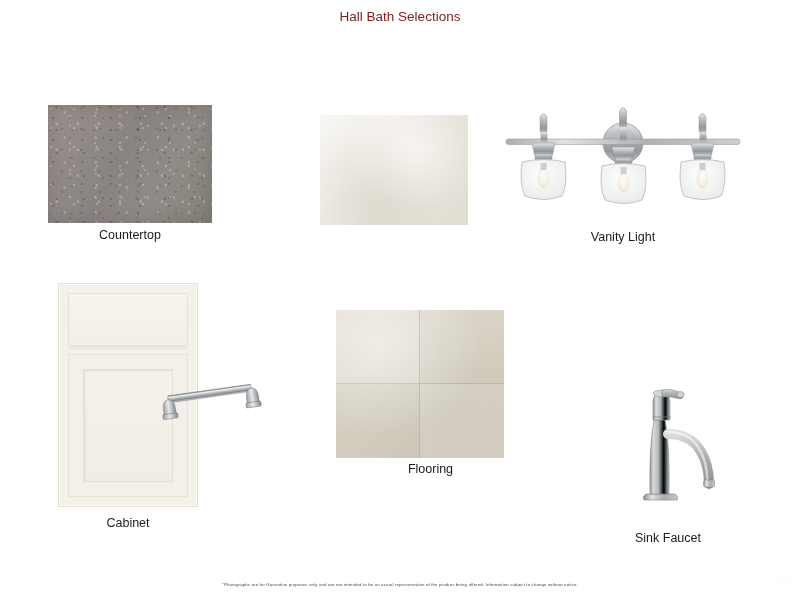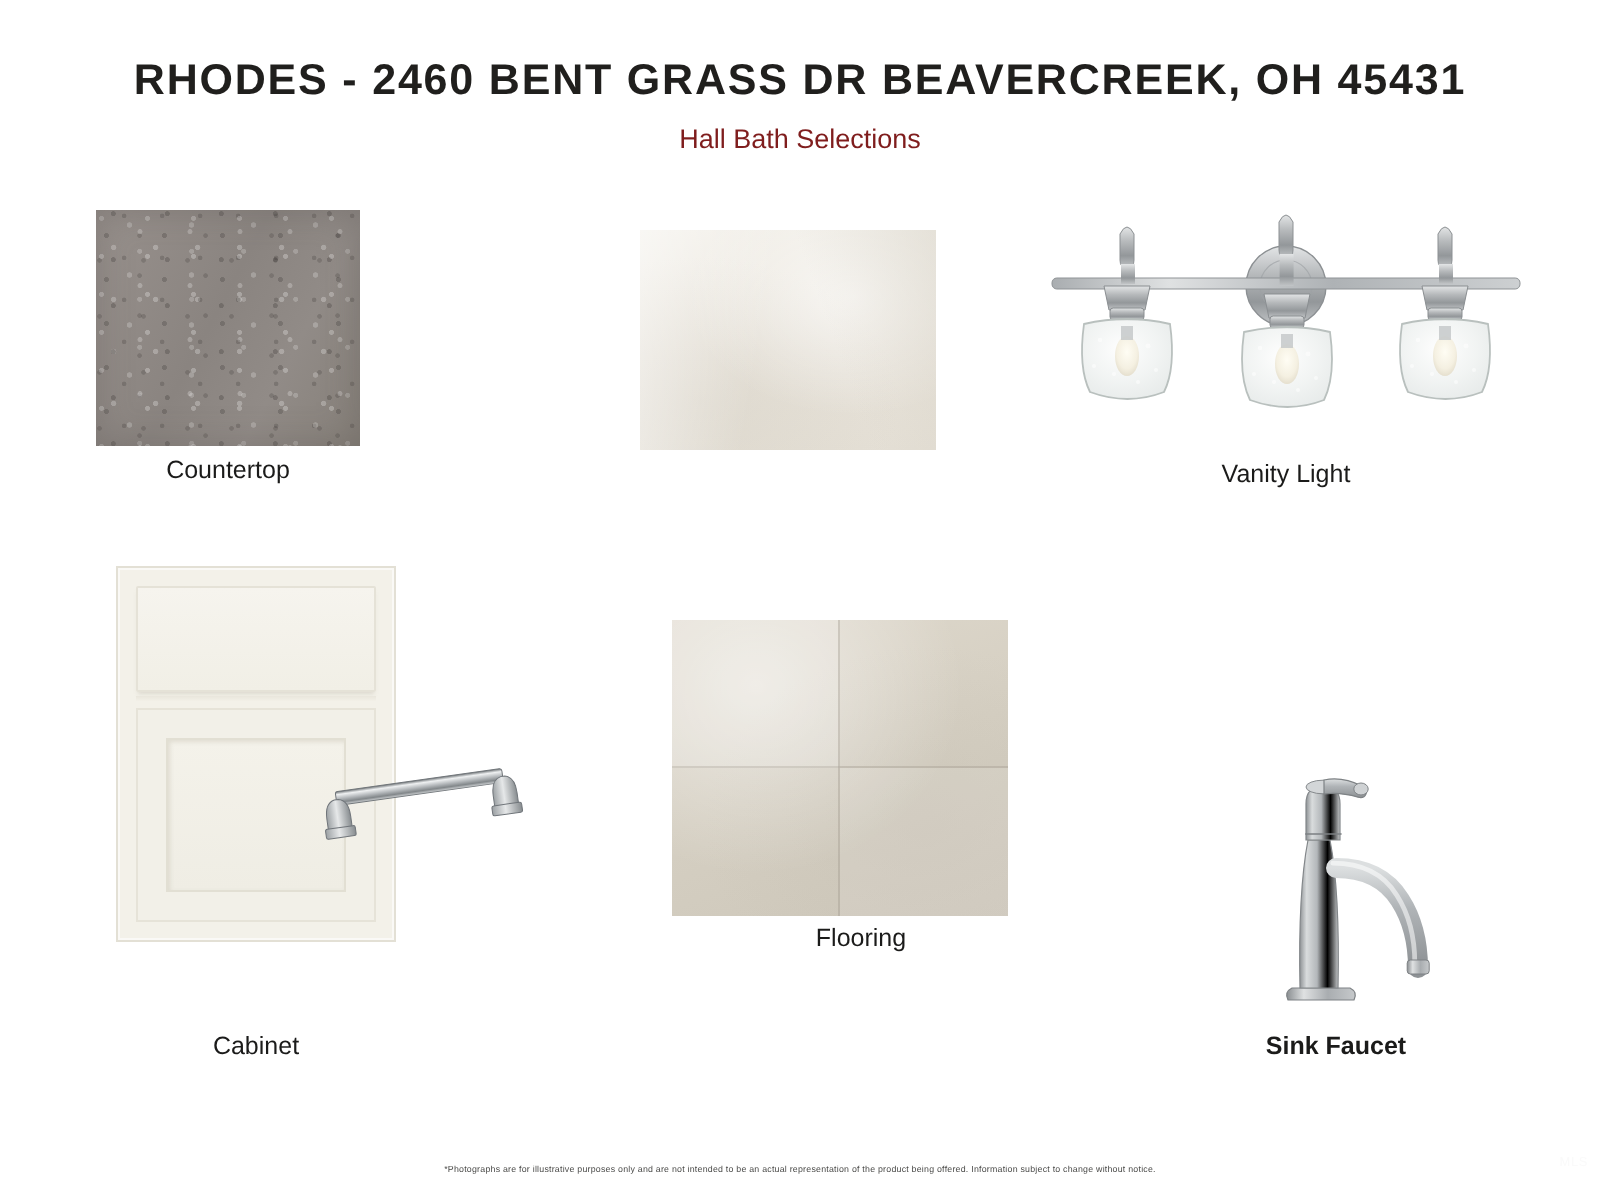--- a/index.html
+++ b/index.html
@@ -49,21 +49,21 @@
   .item-label {
     position: absolute;
     width: 100%;
     text-align: center;
     font-size: 12.5px;
     color: #1b1b1a;
     white-space: nowrap;
   }
 
   
-  #countertop { left: 48px; top: 105px; width: 132px; height: 118px; }
+  #countertop { left: 48px; top: 105px; width: 164px; height: 118px; }
   .swatch-counter {
     width: 100%;
     height: 100%;
     background-color: #8d8783;
     background-image:
       radial-gradient(circle at 12% 22%, rgba(255,255,255,.26) 0 1.1px, transparent 1.4px),
       radial-gradient(circle at 32% 8%,  rgba(60,56,54,.30) 0 1.1px, transparent 1.4px),
       radial-gradient(circle at 54% 30%, rgba(255,255,255,.22) 0 1.2px, transparent 1.5px),
       radial-gradient(circle at 74% 14%, rgba(60,56,54,.26) 0 1px, transparent 1.3px),
       radial-gradient(circle at 88% 40%, rgba(255,255,255,.24) 0 1.1px, transparent 1.4px),
@@ -115,24 +115,24 @@
   .swatch-flooring::after  { top: 0; bottom: 0; left: 49.5%; width: 1px; }
   .floor-tone-a, .floor-tone-b {
     position: absolute;
     width: 50%;
     height: 50%;
   }
   .floor-tone-a { left: 0; top: 0; background: rgba(255,255,255,.16); }
   .floor-tone-b { right: 0; bottom: 0; background: rgba(255,255,255,.10); }
 
   
-  #vanity-light { left: 514px; top: 103px; width: 258px; height: 122px; }
-
-  
-  #cabinet { left: 58px; top: 283px; width: 140px; height: 188px; }
+  #vanity-light { left: 494px; top: 103px; width: 258px; height: 122px; }
+
+  
+  #cabinet { left: 58px; top: 283px; width: 140px; height: 224px; }
   .cab-door {
     position: absolute;
     inset: 0;
     background: #f3f1e9;
     border: 1px solid #e3e0d5;
     box-shadow: inset 0 0 0 1px rgba(255,255,255,.6);
   }
   .cab-drawer {
     position: absolute;
     left: 9px;
@@ -202,21 +202,20 @@
     top: 578px;
     font-size: 6.5px;
     color: #fafafa;
     letter-spacing: .3px;
   }
 </style>
 </head>
 <body>
 
 <div id="header">
-  <h1 id="page-title">RHODES - 2460 BENT GRASS DR BEAVERCREEK, OH 45431</h1>
   <h2 id="page-subtitle">Hall Bath Selections</h2>
 </div>
 
 <div class="item" id="countertop">
   <div class="swatch-counter"></div>
   <div class="item-label" style="top:123px;">Countertop</div>
 </div>
 
 <div class="item" id="shower-tile">
   <div class="swatch-showertile"></div>
@@ -392,17 +391,17 @@
     <path d="M34.6 49 h18.2" stroke="#7c8083" stroke-width="1" opacity=".75"></path>
 
     <path d="M44 22 q9 -2 19 3 q3 1.6 2 4 q-1 2.4 -4 1.6 q-9 -2.6 -17 -1.6 z" fill="url(#nickelSpout)" stroke="#7e8285" stroke-width=".6"></path>
     <ellipse cx="62.5" cy="26.5" rx="3.6" ry="3" fill="#cfd2d4" stroke="#808487" stroke-width=".5"></ellipse>
 
     <path d="M50 66 q22 0 32 16 q9 14 9 34" fill="none" stroke="url(#nickelSpout)" stroke-width="10" stroke-linecap="round"></path>
     <path d="M50 66 q22 0 32 16 q9 14 9 34" fill="none" stroke="#ffffff" stroke-width="2.4" opacity=".55" stroke-linecap="round" transform="translate(-1.6,-2.4)"></path>
 
     <rect x="85.6" y="112" width="11" height="7" rx="1.6" fill="url(#nickelBase)" stroke="#7e8285" stroke-width=".5"></rect>
   </svg>
-  <div class="item-label" style="top:148px; left:-5px;font-weight:bold;">Sink Faucet</div>
+  <div class="item-label" style="top:163px; left:-5px;">Sink Faucet</div>
 </div>
 
 <div id="footer-disclaimer">*Photographs are for illustrative purposes only and are not intended to be an actual representation of the product being offered. Information subject to change without notice.</div>
 <div id="watermark">MLS</div>
 
 </body></html>

